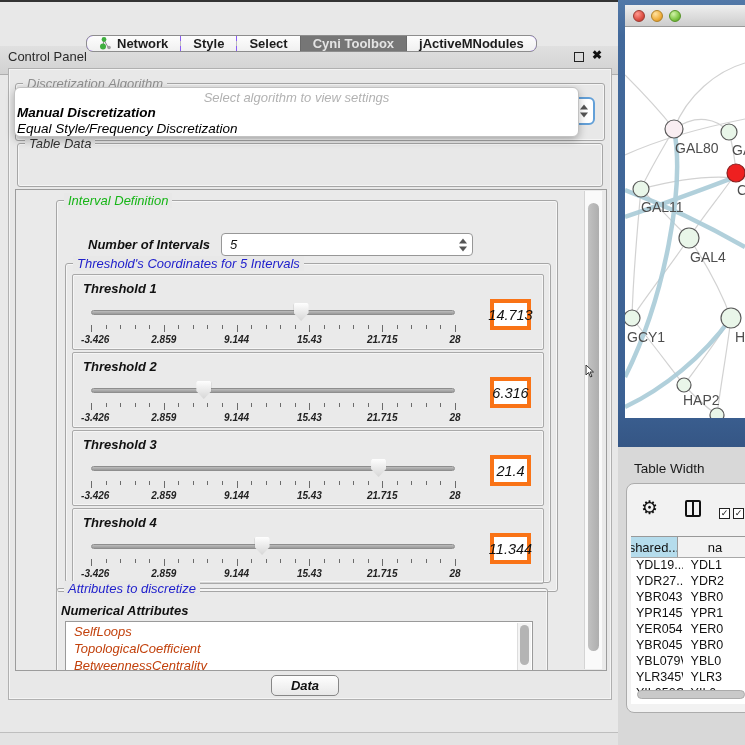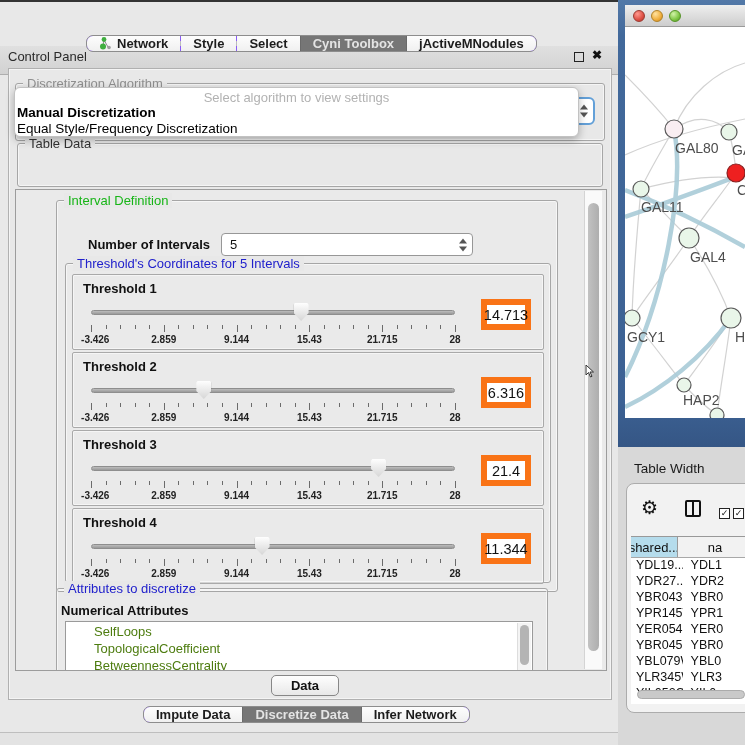--- a/index.html
+++ b/index.html
@@ -15,21 +15,21 @@
 
   
   .seg { position:absolute; display:flex; height:17px; border:1px solid #8d8d8d; border-radius:7px; background:#8b5cf6; overflow:hidden; align-items:stretch; }
   .seg-item { padding:0 12px; font-size:13px; font-weight:bold; color:#1c1c1c; display:flex; align-items:center; gap:5px; background:linear-gradient(#fdfdfd,#f0f0f0); white-space:nowrap; }
   .seg-sep { width:1px; background:#bcbcbc; margin:5px 0; }
   .seg-item.selected { background:#767676; color:#e4e4e4; border-left:1px solid #6a6a6a; border-right:1px solid #6a6a6a;align-items:center; }
   .top-tabs { left:86px; top:33px; }
   .bottom-tabs { left:143px; top:704px; }
   .net-icon { width:13px; height:15px; }
 
-  .main-panel { position:absolute; left:8px; top:66px; width:604px; height:632px; border:1px solid #b0b0b0; background:#e8e8e8; box-shadow:inset 0 0 0 1px rgba(255,255,255,.5); }
+  .main-panel { position:absolute; left:8px; top:66px; width:604px; height:632px; border:1px solid #b0b0b0; background:#e8e8e8; box-shadow:inset 0 0 0 1px rgba(255,255,255,.5);font-style:italic; }
 
   
   .group { position:absolute; border:1px solid #a6a6a6; border-radius:3px; box-shadow:inset 0 0 0 1px rgba(255,255,255,.55); }
   .group-title { position:absolute; top:-8px; left:7px; background:#e8e8e8; padding:0 4px; font-size:13px; white-space:nowrap; }
   .gt-gray { color:#8f8f8f; } .gt-green { color:#17b517; } .gt-blue { color:#2121cc; } .gt-dark { color:#333; }
 
   
   .algo-group { left:6px; top:14px; width:590px; height:58px; }
   .algo-combo-frag { position:absolute; left:548px; top:28px; width:38px; height:28px; background:#fff; border:2px solid #63a0d8; border-radius:6px; z-index:1; }
   .stepper { position:absolute; right:5px; top:50%; transform:translateY(-50%); display:flex; flex-direction:column; gap:3px; }
@@ -61,26 +61,26 @@
   .threshold-panel { position:relative; height:76px; margin-bottom:2px; border:1px solid #a9a9a9; border-radius:2px; box-shadow:inset 0 0 0 1px rgba(255,255,255,.5); }
   .t-label { position:absolute; left:10px; top:6px; font-size:13px; font-weight:bold; color:#111; }
   .slider-area { position:absolute; left:18px; top:26px; right:88px; height:46px; }
   .track { position:absolute; left:0; right:0; top:9px; height:5px; background:linear-gradient(#bdbdbd,#999); border-radius:3px; border:1px solid #8e8e8e; }
   .thumb { position:absolute; top:2px; width:15px; height:18px; margin-left:-7.5px; background:linear-gradient(#fefefe,#d6d6d6); clip-path:polygon(8% 0%, 92% 0%, 100% 10%, 100% 55%, 50% 100%, 0% 55%, 0% 10%); filter:drop-shadow(0 0 1px #777); }
   .ticks { position:absolute; left:0; right:0; top:24px; height:8px; }
   .tick { position:absolute; top:0; width:1px; height:4px; background:#6b6b6b; }
   .tick.major { height:7px; }
   .tick-labels { position:absolute; left:0; right:0; top:33px; height:12px; }
   .tick-label { position:absolute; transform:translateX(-50%); font-size:10px; font-weight:bold; color:#222; white-space:nowrap; }
-  .value-box { position:absolute; right:12px; top:24px; width:50px; height:31px; background:#fff; border:6px solid #f97316; font-size:14.5px; color:#111; display:flex; align-items:center; justify-content:center; }
+  .value-box { position:absolute; right:12px; top:24px; width:41px; height:31px; background:#fff; border:4px solid #f97316; font-size:14.5px; color:#111; display:flex; align-items:center; justify-content:center; }
 
   .attr-group { left:40px; top:398px; width:492px; height:112px; }
   .attr-label { position:absolute; left:4px; top:14px; font-size:13px; font-weight:bold; color:#111; }
   .attr-list { position:absolute; left:8px; top:32px; width:468px; height:76px; background:#fff; border:1px solid #9a9a9a; overflow:hidden; }
-  .attr-item { font-size:13px; color:#4d7c0f; padding:1.5px 0 1.5px 8px; height:17px;margin-left:20px; }
+  .attr-item { font-size:13px; color:#c2410c; padding:1.5px 0 1.5px 8px; height:17px; }
   .list-scrollbar { position:absolute; right:1px; top:1px; bottom:1px; width:14px; background:#f4f4f4; border-left:1px solid #ddd; }
   .list-thumb { position:absolute; left:2px; top:2px; width:9px; height:40px; background:#b4b4b4; border-radius:5px; }
 
   .apply-btn { position:absolute; left:262px; top:606px; width:68px; height:21px; background:linear-gradient(#fefefe,#e8e8e8); border:1px solid #878787; border-radius:5px; font-size:13px; font-weight:bold; color:#111; display:flex; align-items:center; justify-content:center; }
   .bottom-strip { position:absolute; left:0; top:730px; width:618px; height:15px; background:#e3e3e3; border-top:1px solid #bebebe; }
 
   .mouse-cursor { position:absolute; left:585px; top:363px; z-index:20; }
 
   
   .right-area { position:absolute; left:618px; top:0; width:127px; height:745px; background:#d8d8d8; }
@@ -383,31 +383,20 @@
       </div>
 
       <div class="v-scrollbar">
         <div class="v-thumb"></div>
       </div>
     </div>
 
     <div class="apply-btn">Data</div>
   </div>
 
-  <div class="seg bottom-tabs">
-    <div class="seg-item">
-        <span>Impute Data</span>
-      </div>
-    <div class="seg-item selected">
-        <span>Discretize Data</span>
-      </div>
-    <div class="seg-item">
-        <span>Infer Network</span>
-      </div>
-  </div>
 
   <div class="bottom-strip"></div>
 
   <svg class="mouse-cursor" width="10" height="13" viewBox="0 0 10 13">
     <polygon points="1,0 1,10 3.5,7.5 5.5,12 7,11.3 5,7 8.5,7" fill="#fff" stroke="#333" stroke-width="1"></polygon>
   </svg>
 </div>
 
 <div class="right-area">
 

